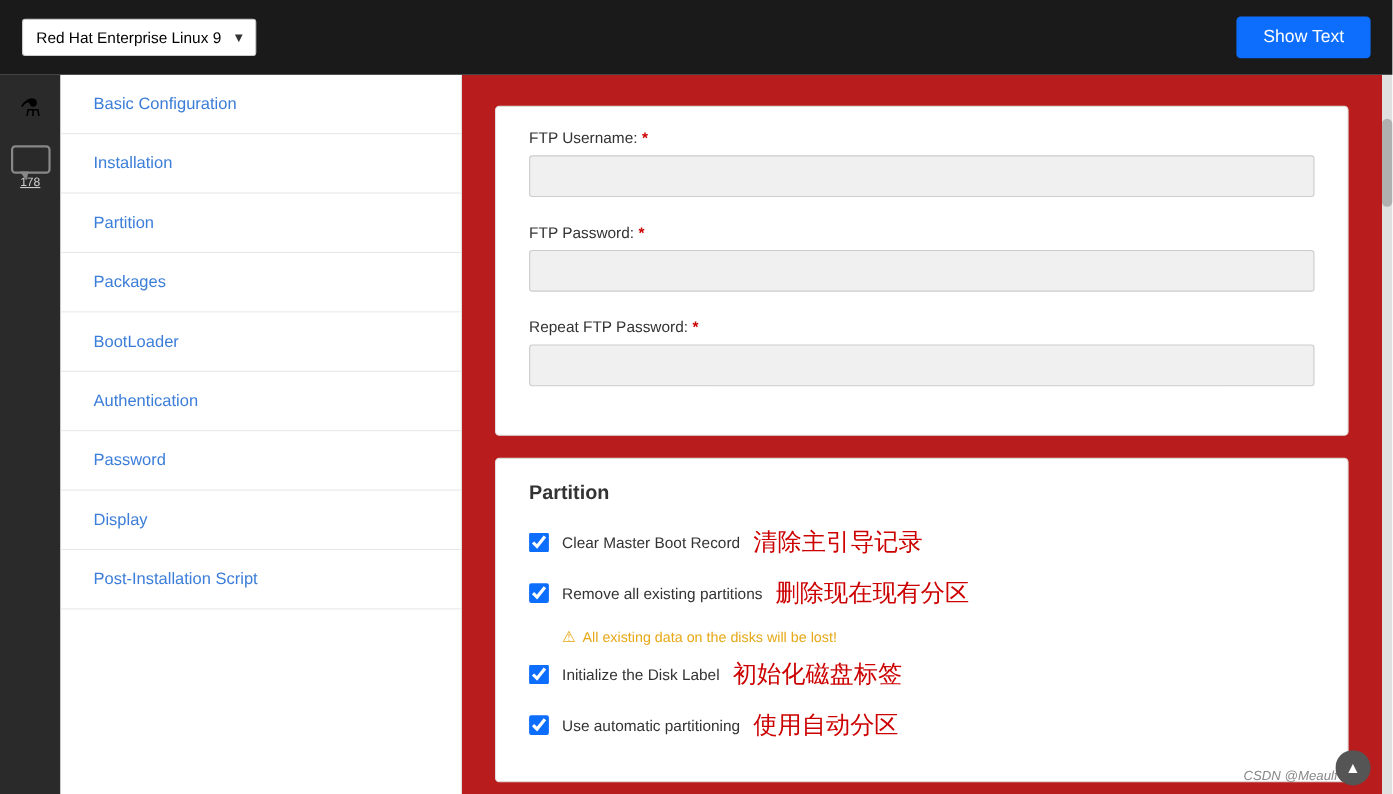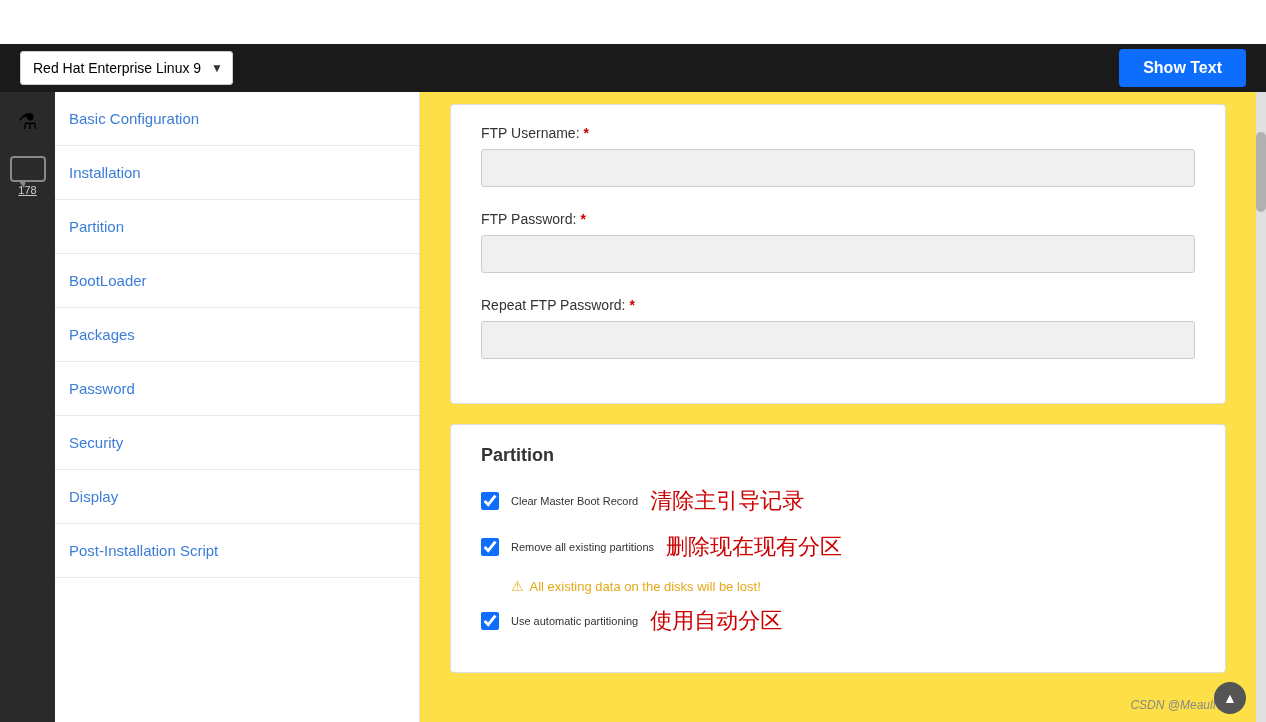--- a/index.html
+++ b/index.html
@@ -1,26 +1,25 @@
 <!DOCTYPE html>
 <html><head>
   <meta charset="utf-8">
   <style>
     * { box-sizing: border-box; margin: 0; padding: 0; }
     body { font-family: Arial, sans-serif; background: #fff; display: flex; flex-direction: column; height: 722px; overflow: hidden; }
 
     .top-bar {
       background: #1a1a1a;
-      height: 48px;
+      height: 68px;
       display: flex;
       align-items: center;
       justify-content: space-between;
       padding: 0 20px;
       flex-shrink: 0;
-      margin-top: 44px;
     }
 
     .dropdown-select {
       background: #fff;
       border: 1px solid #ccc;
       border-radius: 3px;
       padding: 8px 12px;
       font-size: 14px;
       cursor: pointer;
       appearance: none;
@@ -46,50 +45,50 @@
     }
 
     .show-text-btn {
       background: #0d6efd;
       color: #fff;
       border: none;
       border-radius: 4px;
       padding: 10px 24px;
       font-size: 16px;
       cursor: pointer;
-      font-weight: 700;
+      font-weight: 400;
     }
 
     .main-content {
       display: flex;
       flex: 1;
       overflow: hidden;
     }
 
     .sidebar {
       width: 365px;
       background: #fff;
       border-right: 1px solid #e0e0e0;
       overflow-y: auto;
       flex-shrink: 0;
     }
 
     .sidebar-item {
-      padding: 18px 14px;
+      padding: 18px 30px;
       border-bottom: 1px solid #e8e8e8;
       color: #3b7dd8;
       font-size: 15px;
       cursor: pointer;
     }
 
     .content-area {
       flex: 1;
       overflow-y: auto;
-      padding: 12px 30px;
-      background: #fde047;
+      padding: 28px 30px;
+      background: #b91c1c;
     }
 
     .section-card {
       background: #fff;
       border: 1px solid #ddd;
       border-radius: 4px;
       padding: 20px 30px;
       margin-bottom: 20px;
     }
 
@@ -143,21 +142,21 @@
     }
 
     .checkbox-row input[type="checkbox"] {
       width: 18px;
       height: 18px;
       accent-color: #0d6efd;
       cursor: pointer;
     }
 
     .checkbox-label {
-      font-size: 11px;
+      font-size: 14px;
       color: #333;
     }
 
     .chinese-annotation {
       color: #cc0000;
       font-size: 22px;
       font-weight: 500;
     }
 
     .warning-row {
@@ -299,24 +298,24 @@
     <div class="icon-btn" style="flex-direction:column; margin-top:8px;">
       <div class="icon-comment"></div>
       <span class="comment-count">178</span>
     </div>
   </div>
 
   <div class="sidebar">
     <div class="sidebar-item">Basic Configuration</div>
     <div class="sidebar-item">Installation</div>
     <div class="sidebar-item">Partition</div>
+    <div class="sidebar-item">Packages</div>
     <div class="sidebar-item">BootLoader</div>
-    <div class="sidebar-item">Packages</div>
+    <div class="sidebar-item">Authentication</div>
     <div class="sidebar-item">Password</div>
-    <div class="sidebar-item">Security</div>
     <div class="sidebar-item">Display</div>
     <div class="sidebar-item">Post-Installation Script</div>
   </div>
 
   <div class="content-area">
 
     <div class="section-card">
       <div class="form-group">
         <div class="form-label">
           <span>FTP Username:</span>
@@ -354,20 +353,25 @@
       <div class="checkbox-row">
         <input type="checkbox" id="cb2" checked="" style="">
         <label for="cb2" class="checkbox-label">Remove all existing partitions</label>
         <span class="chinese-annotation">删除现在现有分区</span>
       </div>
       <div class="warning-row">
         <span class="warning-icon">⚠</span>
         <span class="warning-text">All existing data on the disks will be lost!</span>
       </div>
 
+      <div class="checkbox-row">
+        <input type="checkbox" id="cb3" checked="" style="">
+        <label for="cb3" class="checkbox-label">Initialize the Disk Label</label>
+        <span class="chinese-annotation">初始化磁盘标签</span>
+      </div>
 
       <div class="checkbox-row">
         <input type="checkbox" id="cb4" checked="" style="">
         <label for="cb4" class="checkbox-label">Use automatic partitioning</label>
         <span class="chinese-annotation">使用自动分区</span>
       </div>
     </div>
 
   </div>
 

